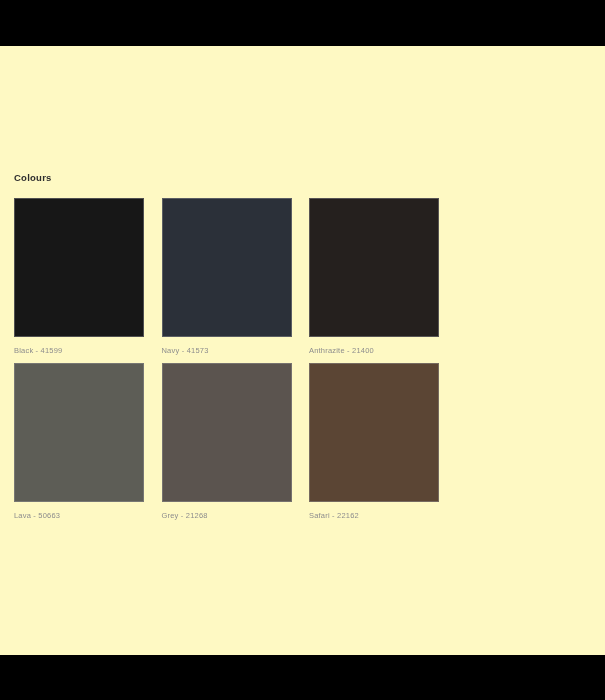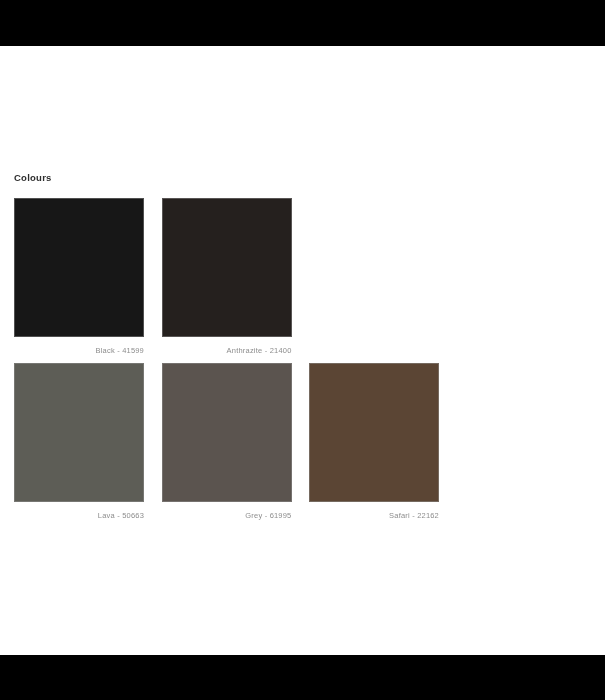--- a/index.html
+++ b/index.html
@@ -39,21 +39,21 @@
     background: #000000;
   }
 
   
   .page {
     position: absolute;
     left: 0;
     top: 46px;
     width: 605px;
     height: 609px;
-    background: #ffffff;
+    background: #fef9c3;
   }
 
   .section-title {
     position: absolute;
     left: 14px;
     top: 126px;
     font-size: 9.5px;
     font-weight: bold;
     letter-spacing: 0.25px;
     color: #2e2e2e;
@@ -70,21 +70,21 @@
   .swatch-row {
     display: flex;
     gap: 17.5px;
     margin-bottom: 7px;
   }
 
   .swatch-cell {
     width: 130px;
     display: flex;
     flex-direction: column;
-    align-items: flex-end;
+    align-items: flex-start;
   }
 
   .swatch-chip {
     width: 130px;
     height: 139px;
     border: 1px solid rgba(150,150,150,0.45);
     box-sizing: border-box;
   }
 
   .swatch-label {
@@ -109,33 +109,37 @@
     <div class="section-title">Colours</div>
 
     <div class="swatch-grid">
 
       <div class="swatch-row">
         <div class="swatch-cell">
           <div class="swatch-chip" style="background-color: rgb(23, 23, 23);"></div>
           <div class="swatch-label">Black - 41599</div>
         </div>
         <div class="swatch-cell">
+          <div class="swatch-chip" style="background-color: rgb(43, 48, 57);"></div>
+          <div class="swatch-label">Navy - 41573</div>
+        </div>
+        <div class="swatch-cell">
           <div class="swatch-chip" style="background-color: rgb(37, 32, 30);"></div>
           <div class="swatch-label">Anthrazite - 21400</div>
         </div>
       </div>
 
       <div class="swatch-row">
         <div class="swatch-cell">
           <div class="swatch-chip" style="background-color: rgb(93, 93, 86);"></div>
           <div class="swatch-label">Lava - 50663</div>
         </div>
         <div class="swatch-cell">
           <div class="swatch-chip" style="background-color: rgb(91, 84, 79);"></div>
-          <div class="swatch-label">Grey - 61995</div>
+          <div class="swatch-label">Grey - 21268</div>
         </div>
         <div class="swatch-cell">
           <div class="swatch-chip" style="background-color: rgb(91, 69, 52);"></div>
           <div class="swatch-label">Safari - 22162</div>
         </div>
       </div>
 
     </div>
   </div>
 

